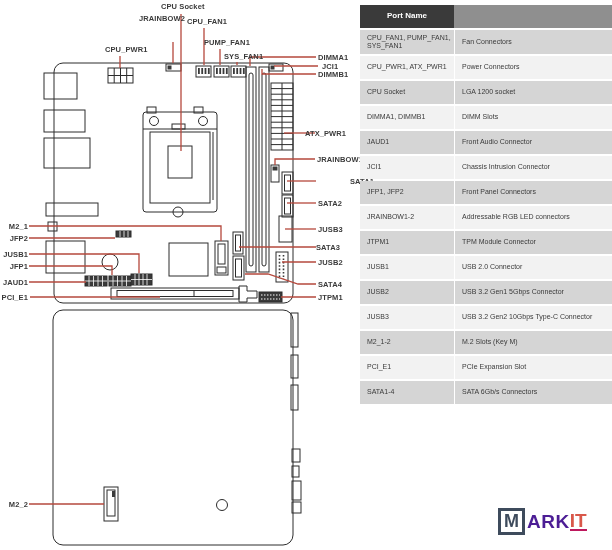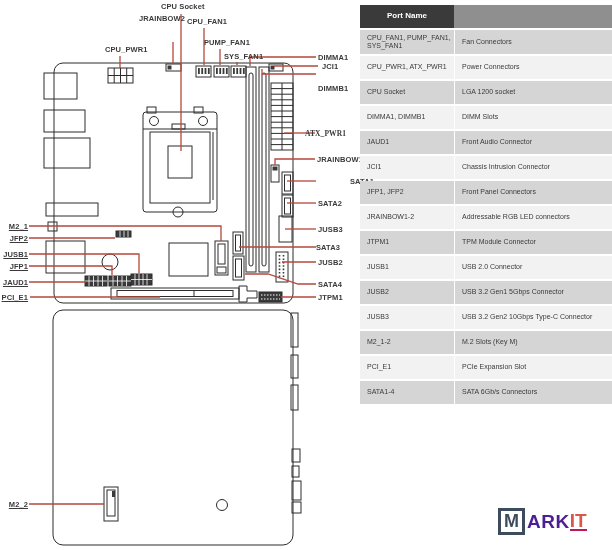--- a/index.html
+++ b/index.html
@@ -3,21 +3,21 @@
 <meta charset="utf-8">
 <style>
   html,body{margin:0;padding:0;background:#ffffff;}
   .stage{position:relative;width:612px;height:550px;background:#ffffff;overflow:hidden;
          font-family:"Liberation Sans", sans-serif;padding-left:32px;}
   svg{position:absolute;left:0;top:0;}
 
   
   .lbl{position:absolute;font-size:7.5px;font-weight:bold;color:#3a3a3a;
        white-space:nowrap;letter-spacing:.1px;line-height:9px;}
-  .lbl.r{left:0;width:28px;text-align:right;text-decoration:underline;}
+  .lbl.r{left:0;width:28px;text-align:right;}
 
   
   .ptable{position:absolute;left:360px;top:5px;width:252px;}
   .t-row{display:flex;gap:1px;margin-bottom:2px;background:#ffffff;}
   .t-head{height:22px;background:#8f8f8f;}
   .t-row{height:23px;}
   .t-row.tall{height:24px;}
   .t-cell{display:flex;align-items:center;font-size:7px;color:#3a3a3a;line-height:8.5px;}
   .c1{flex:0 0 94px;padding-left:7px;box-sizing:border-box;}
   .c2{flex:1;padding-left:7px;box-sizing:border-box;}
@@ -226,22 +226,22 @@
 
   <span class="lbl" style="left:161px;top:2px;">CPU Socket</span>
   <span class="lbl" style="left:187px;top:17px;">CPU_FAN1</span>
   <span class="lbl" style="left:139px;top:14px;">JRAINBOW2</span>
   <span class="lbl" style="left:204px;top:38px;">PUMP_FAN1</span>
   <span class="lbl" style="left:97px;top:45px;margin-left:8px;">CPU_PWR1</span>
   <span class="lbl" style="left:224px;top:52px;">SYS_FAN1</span>
 
   <span class="lbl" style="left:318px;top:53px;">DIMMA1</span>
   <span class="lbl" style="left:322px;top:62px;">JCI1</span>
-  <span class="lbl" style="left:318px;top:70px;margin-top:14px;">DIMMB1</span>
-  <span class="lbl" style="left:305px;top:129px;font-family:Liberation Serif, serif;">ATX_PWR1</span>
+  <span class="lbl" style="left:318px;top:70px;">DIMMB1</span>
+  <span class="lbl" style="left:305px;top:129px;">ATX_PWR1</span>
   <span class="lbl" style="left:317px;top:155px;">JRAINBOW1</span>
   <span class="lbl" style="left:318px;top:177px;margin-left:32px;">SATA1</span>
   <span class="lbl" style="left:318px;top:199px;">SATA2</span>
   <span class="lbl" style="left:318px;top:225px;">JUSB3</span>
   <span class="lbl" style="left:316px;top:243px;">SATA3</span>
   <span class="lbl" style="left:318px;top:258px;">JUSB2</span>
   <span class="lbl" style="left:318px;top:280px;">SATA4</span>
   <span class="lbl" style="left:318px;top:293px;">JTPM1</span>
 
   <span class="lbl r" style="top:222px;">M2_1</span>

